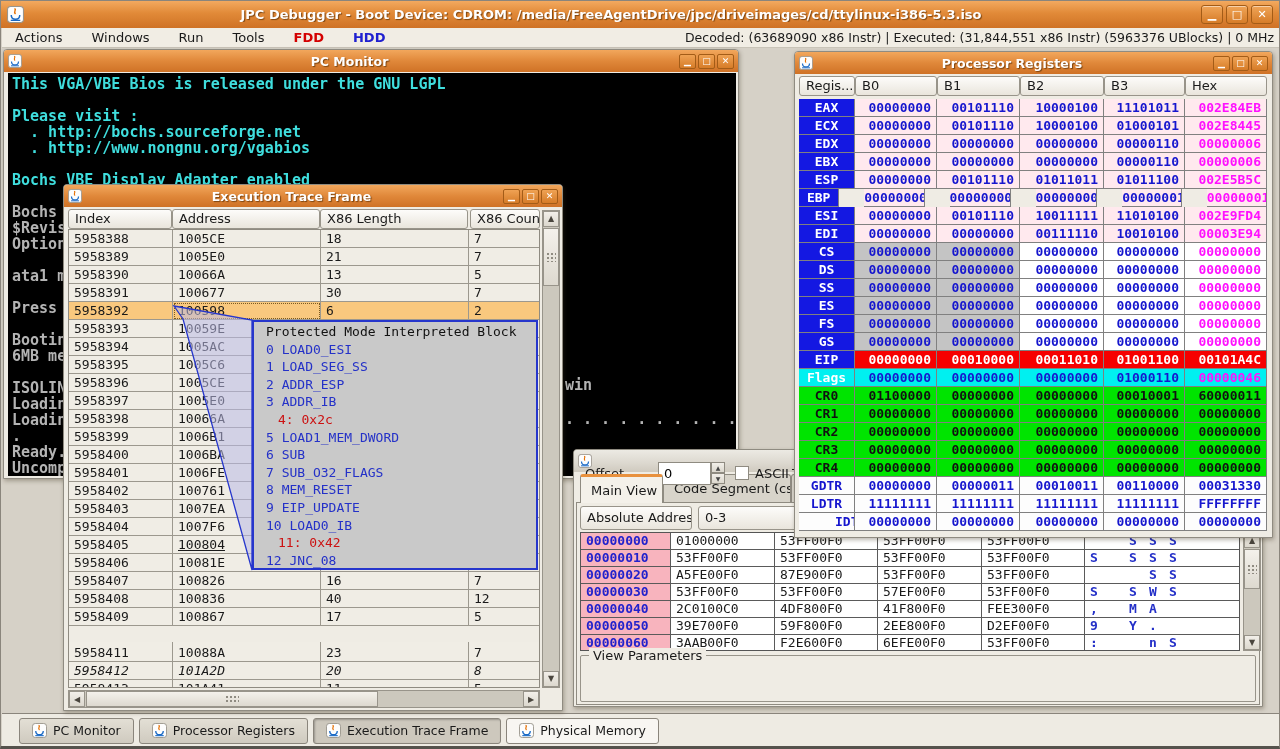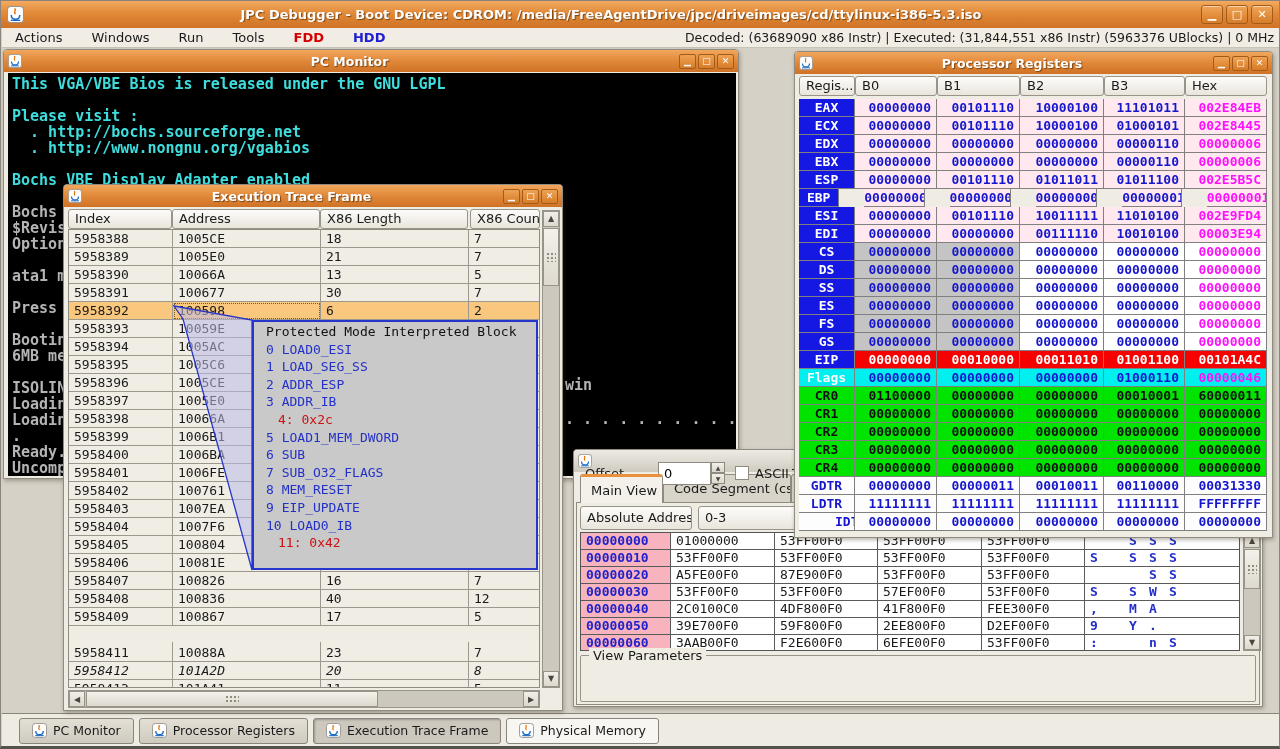--- a/index.html
+++ b/index.html
@@ -668,21 +668,21 @@
           <div class="trc-cell" style="width: 72px;"></div>
         </div>
         <div class="trc-row" style="top: 288px;">
           <div class="trc-cell" style="width: 104px;">5958404</div>
           <div class="trc-cell" style="width: 148px;">1007F6</div>
           <div class="trc-cell" style="width: 148px;"></div>
           <div class="trc-cell" style="width: 72px;"></div>
         </div>
         <div class="trc-row" style="top: 306px;">
           <div class="trc-cell" style="width: 104px;">5958405</div>
-          <div class="trc-cell" style="width: 148px;">100804</div>
+          <div class="trc-cell" style="width: 148px; text-decoration: underline;">100804</div>
           <div class="trc-cell" style="width: 148px;"></div>
           <div class="trc-cell" style="width: 72px;"></div>
         </div>
         <div class="trc-row" style="top: 324px;">
           <div class="trc-cell" style="width: 104px;">5958406</div>
           <div class="trc-cell" style="width: 148px;">10081E</div>
           <div class="trc-cell" style="width: 148px;"></div>
           <div class="trc-cell" style="width: 72px;"></div>
         </div>
         <div class="trc-row" style="top: 342px;">
@@ -738,20 +738,21 @@
         <div class="pp-line op">2 ADDR_ESP</div>
         <div class="pp-line op">3 ADDR_IB</div>
         <div class="pp-line imm">4: 0x2c</div>
         <div class="pp-line op">5 LOAD1_MEM_DWORD</div>
         <div class="pp-line op">6 SUB</div>
         <div class="pp-line op">7 SUB_O32_FLAGS</div>
         <div class="pp-line op">8 MEM_RESET</div>
         <div class="pp-line op">9 EIP_UPDATE</div>
         <div class="pp-line op">10 LOAD0_IB</div>
         <div class="pp-line imm">11: 0x42</div>
+        <div class="pp-line op">12 JNC_08</div>
       </div>
 
     <div class="sbar" style="left:478px;top:25px;width:18px;height:478px">
       <div class="sb-btn" style="left:0;top:0;width:16px;height:16px">▲</div>
       <div class="sb-thumb" style="left:0;top:17px;width:16px;height:58px">
           <div class="grip"></div>
         </div>
       <div class="sb-btn" style="left:0;top:460px;width:16px;height:16px">▼</div>
     </div>
 

